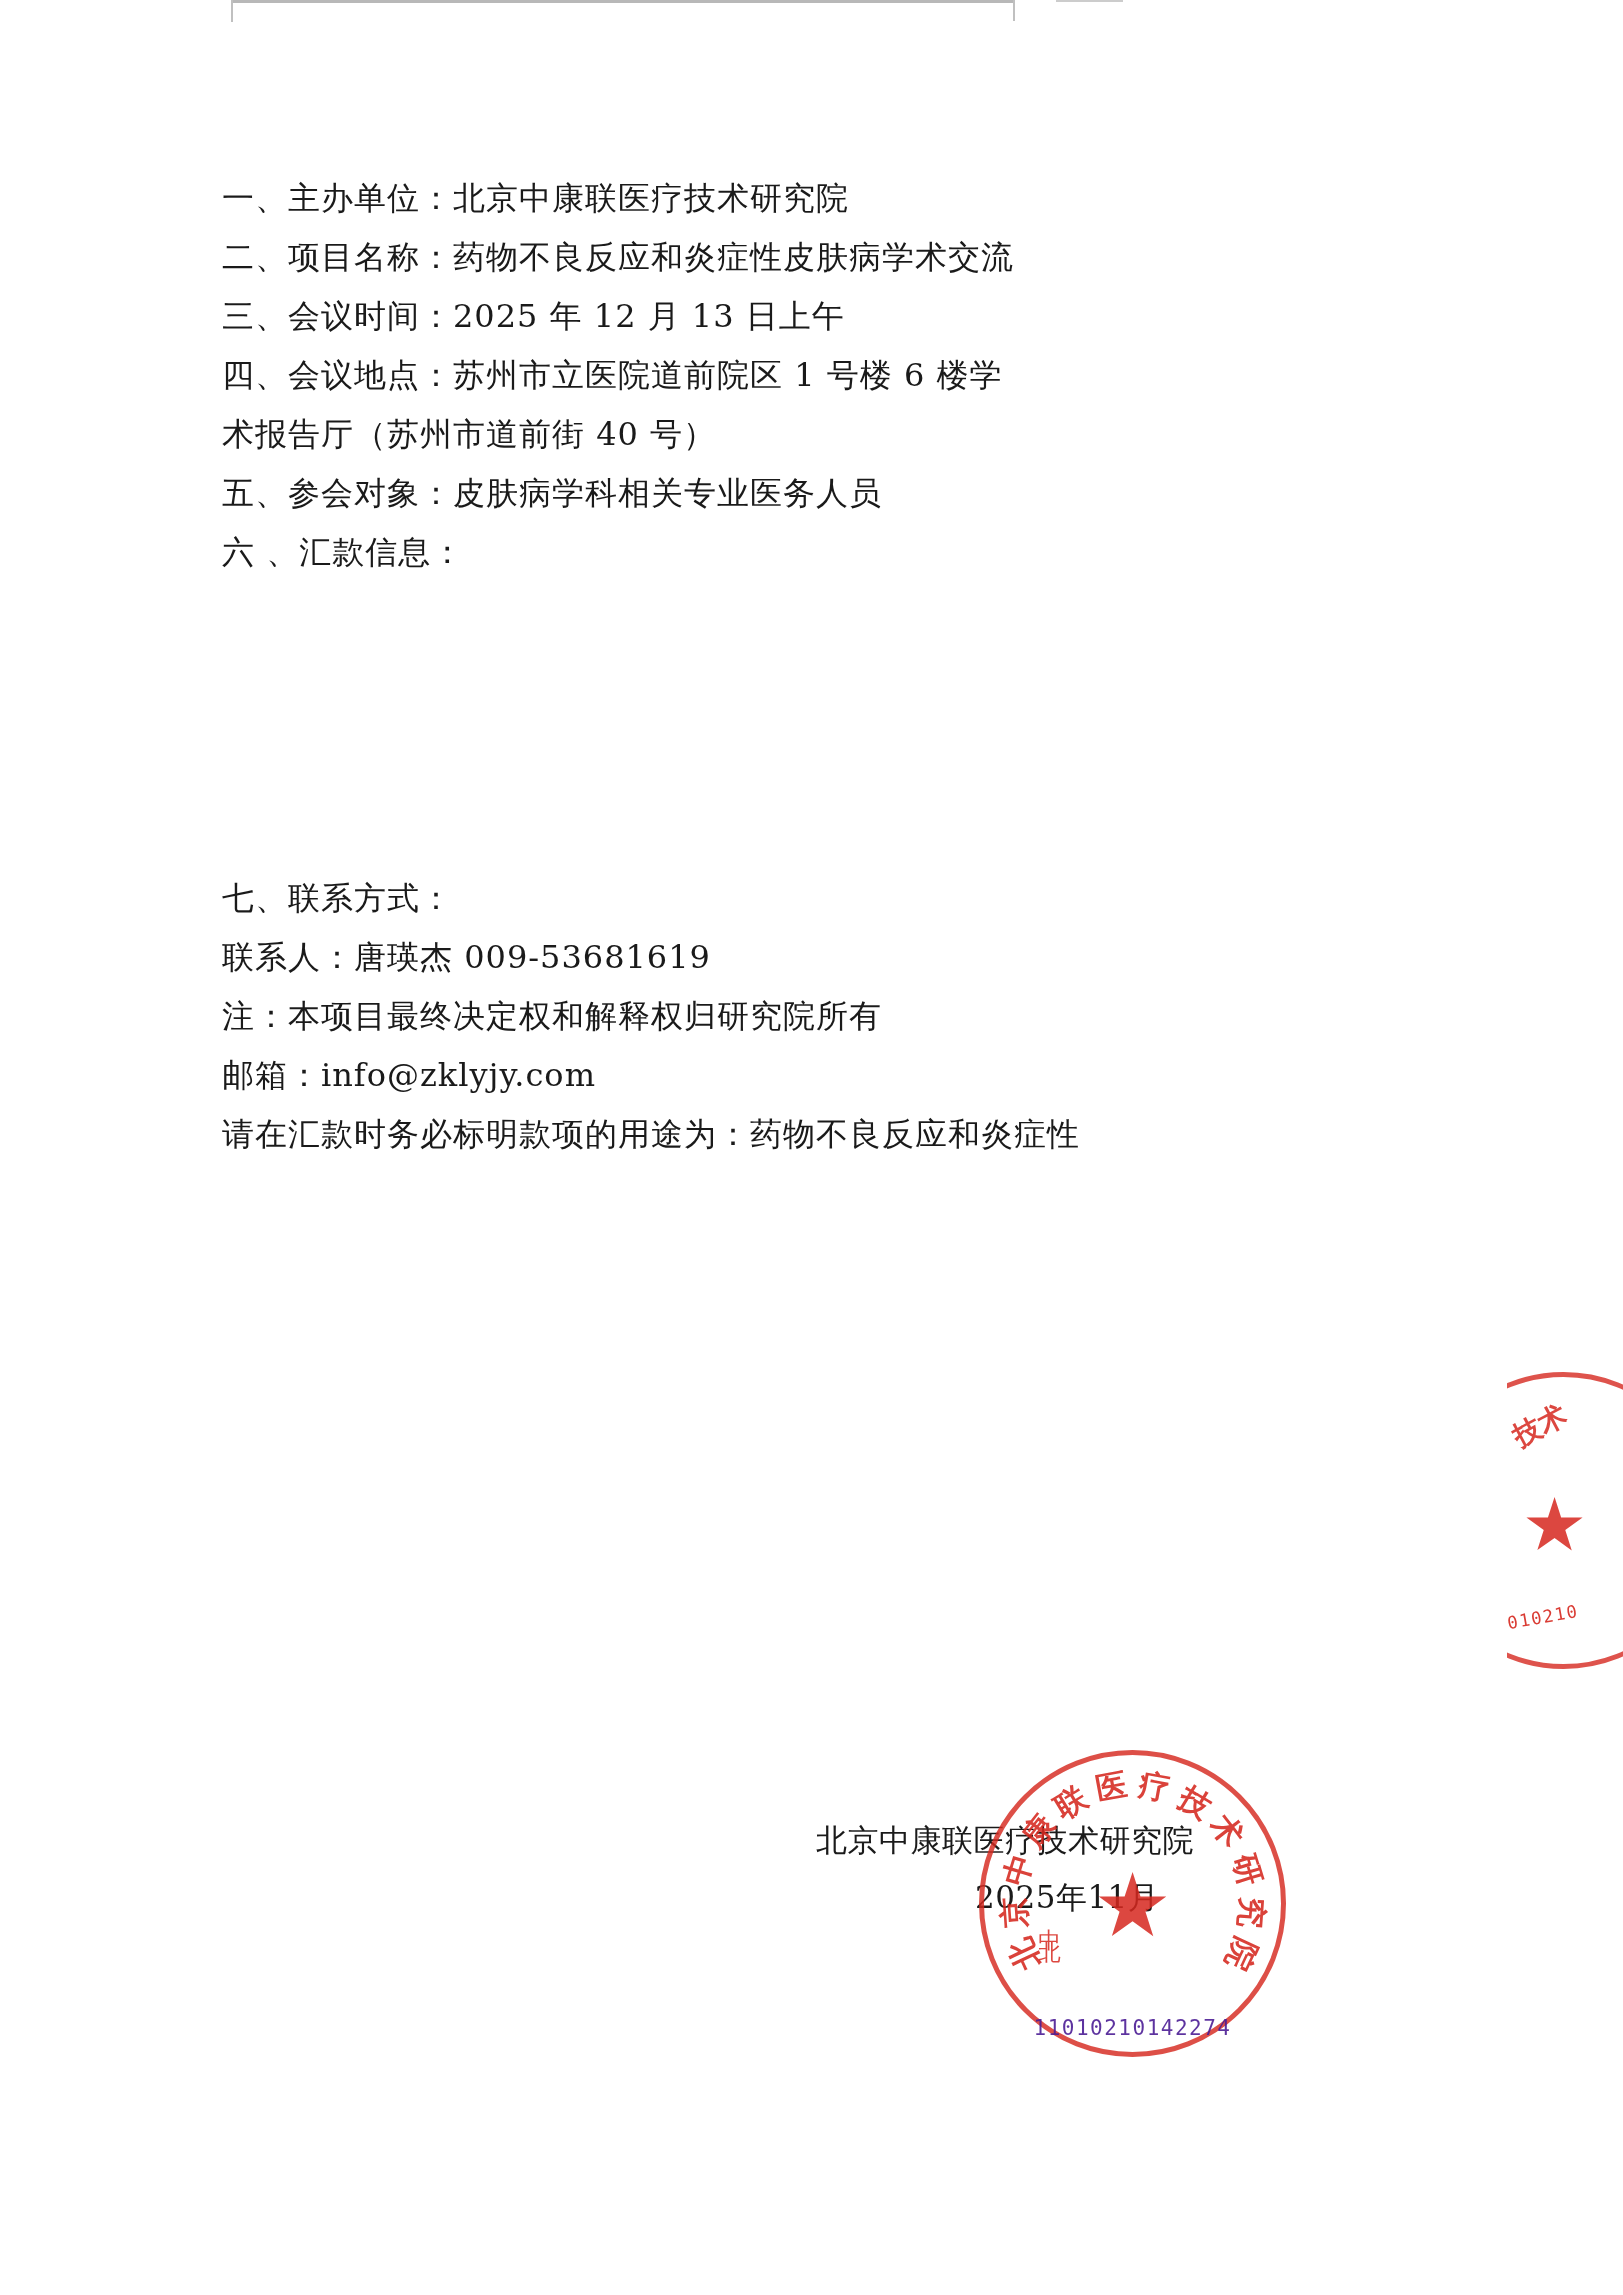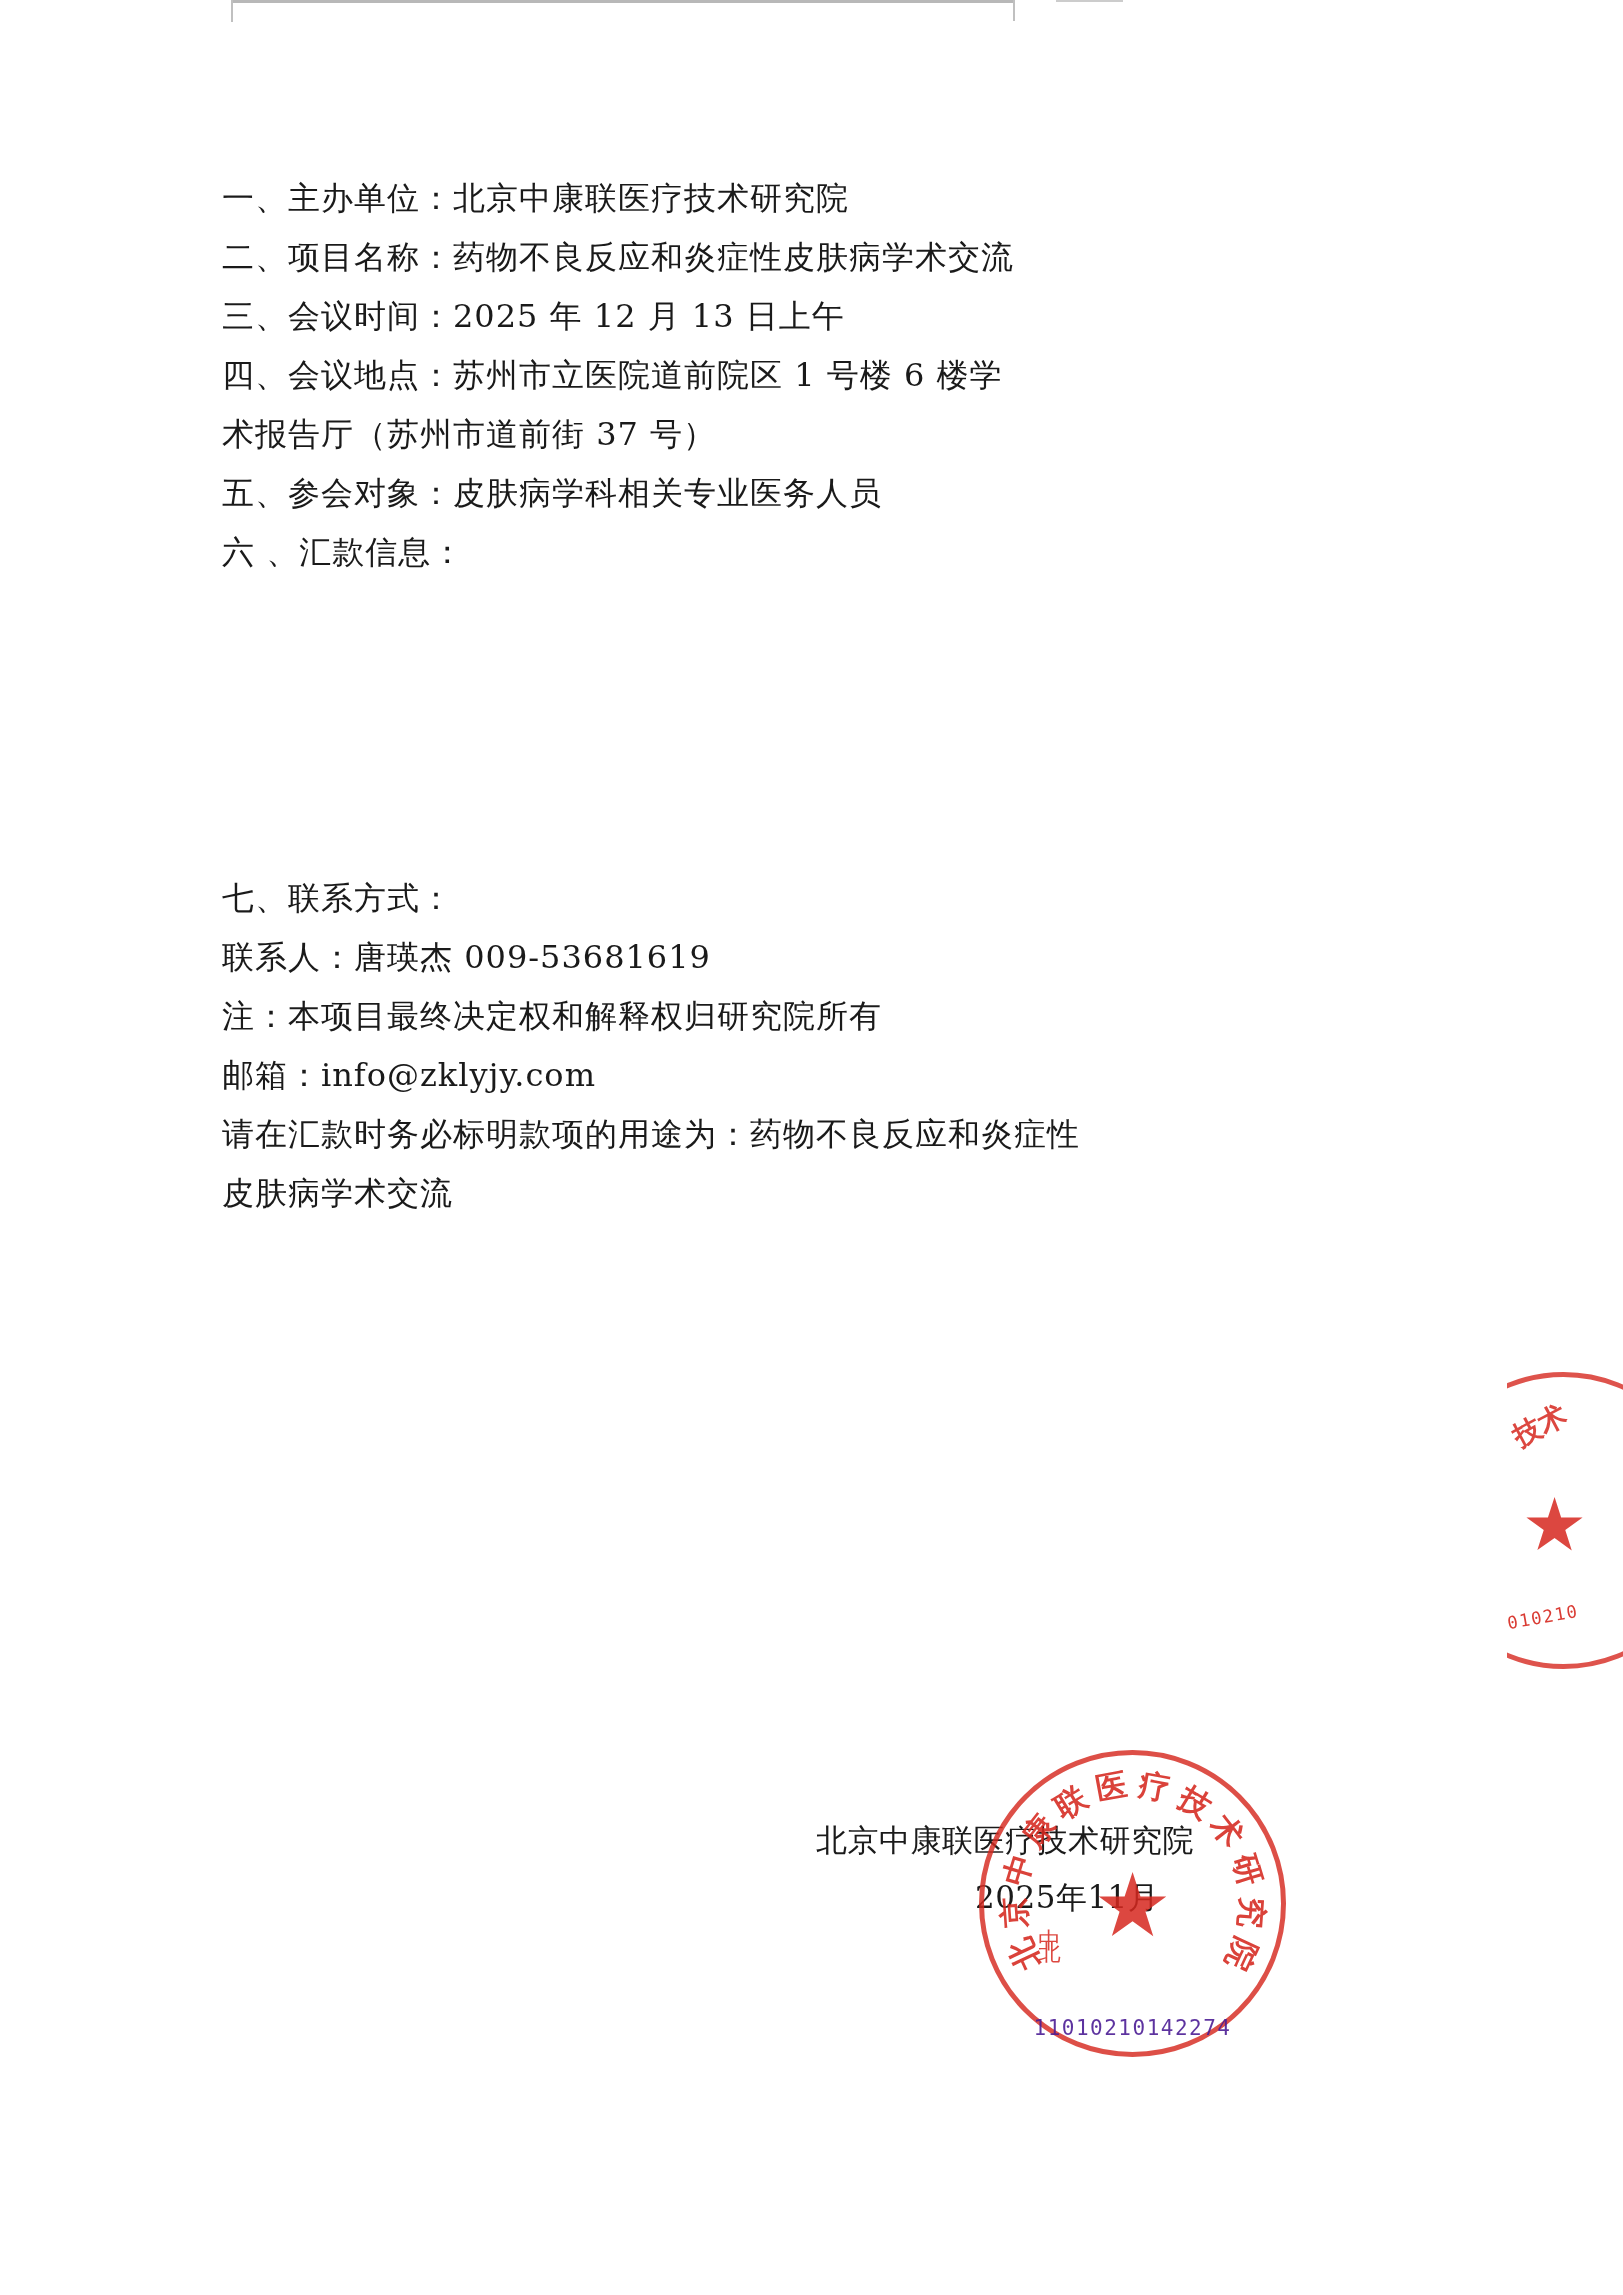--- a/index.html
+++ b/index.html
@@ -229,32 +229,31 @@
   <div class="scan-edge-line scan-edge-top-b"></div>
   <div class="scan-edge-line scan-edge-left"></div>
   <div class="scan-edge-line scan-edge-right"></div>
 
   <div class="doc-body">
 
     <div class="para">一、主办单位：北京中康联医疗技术研究院</div>
     <div class="para">二、项目名称：药物不良反应和炎症性皮肤病学术交流</div>
     <div class="para">三、会议时间：2025 年 12 月 13 日上午</div>
     <div class="para">四、会议地点：苏州市立医院道前院区 1 号楼 6 楼学</div>
-    <div class="para">术报告厅（苏州市道前街 37 号）</div>
+    <div class="para">术报告厅（苏州市道前街 40 号）</div>
     <div class="para">五、参会对象：皮肤病学科相关专业医务人员</div>
     <div class="para">六 、汇款信息：</div>
 
     <div class="spacer-block"></div>
 
     <div class="para">七、联系方式：</div>
     <div class="para">联系人：唐瑛杰 009-53681619</div>
     <div class="para">注：本项目最终决定权和解释权归研究院所有</div>
     <div class="para latin">邮箱：info@zklyjy.com</div>
     <div class="para">请在汇款时务必标明款项的用途为：药物不良反应和炎症性</div>
-    <div class="para">皮肤病学术交流</div>
 
   </div>
 
   <div class="sign-block">
     <div class="sign-line">北京中康联医疗技术研究院</div>
     <div class="sign-line sign-date">2025年11月</div>
   </div>
 
   <div class="seal-main">
     <div class="ring"></div>

